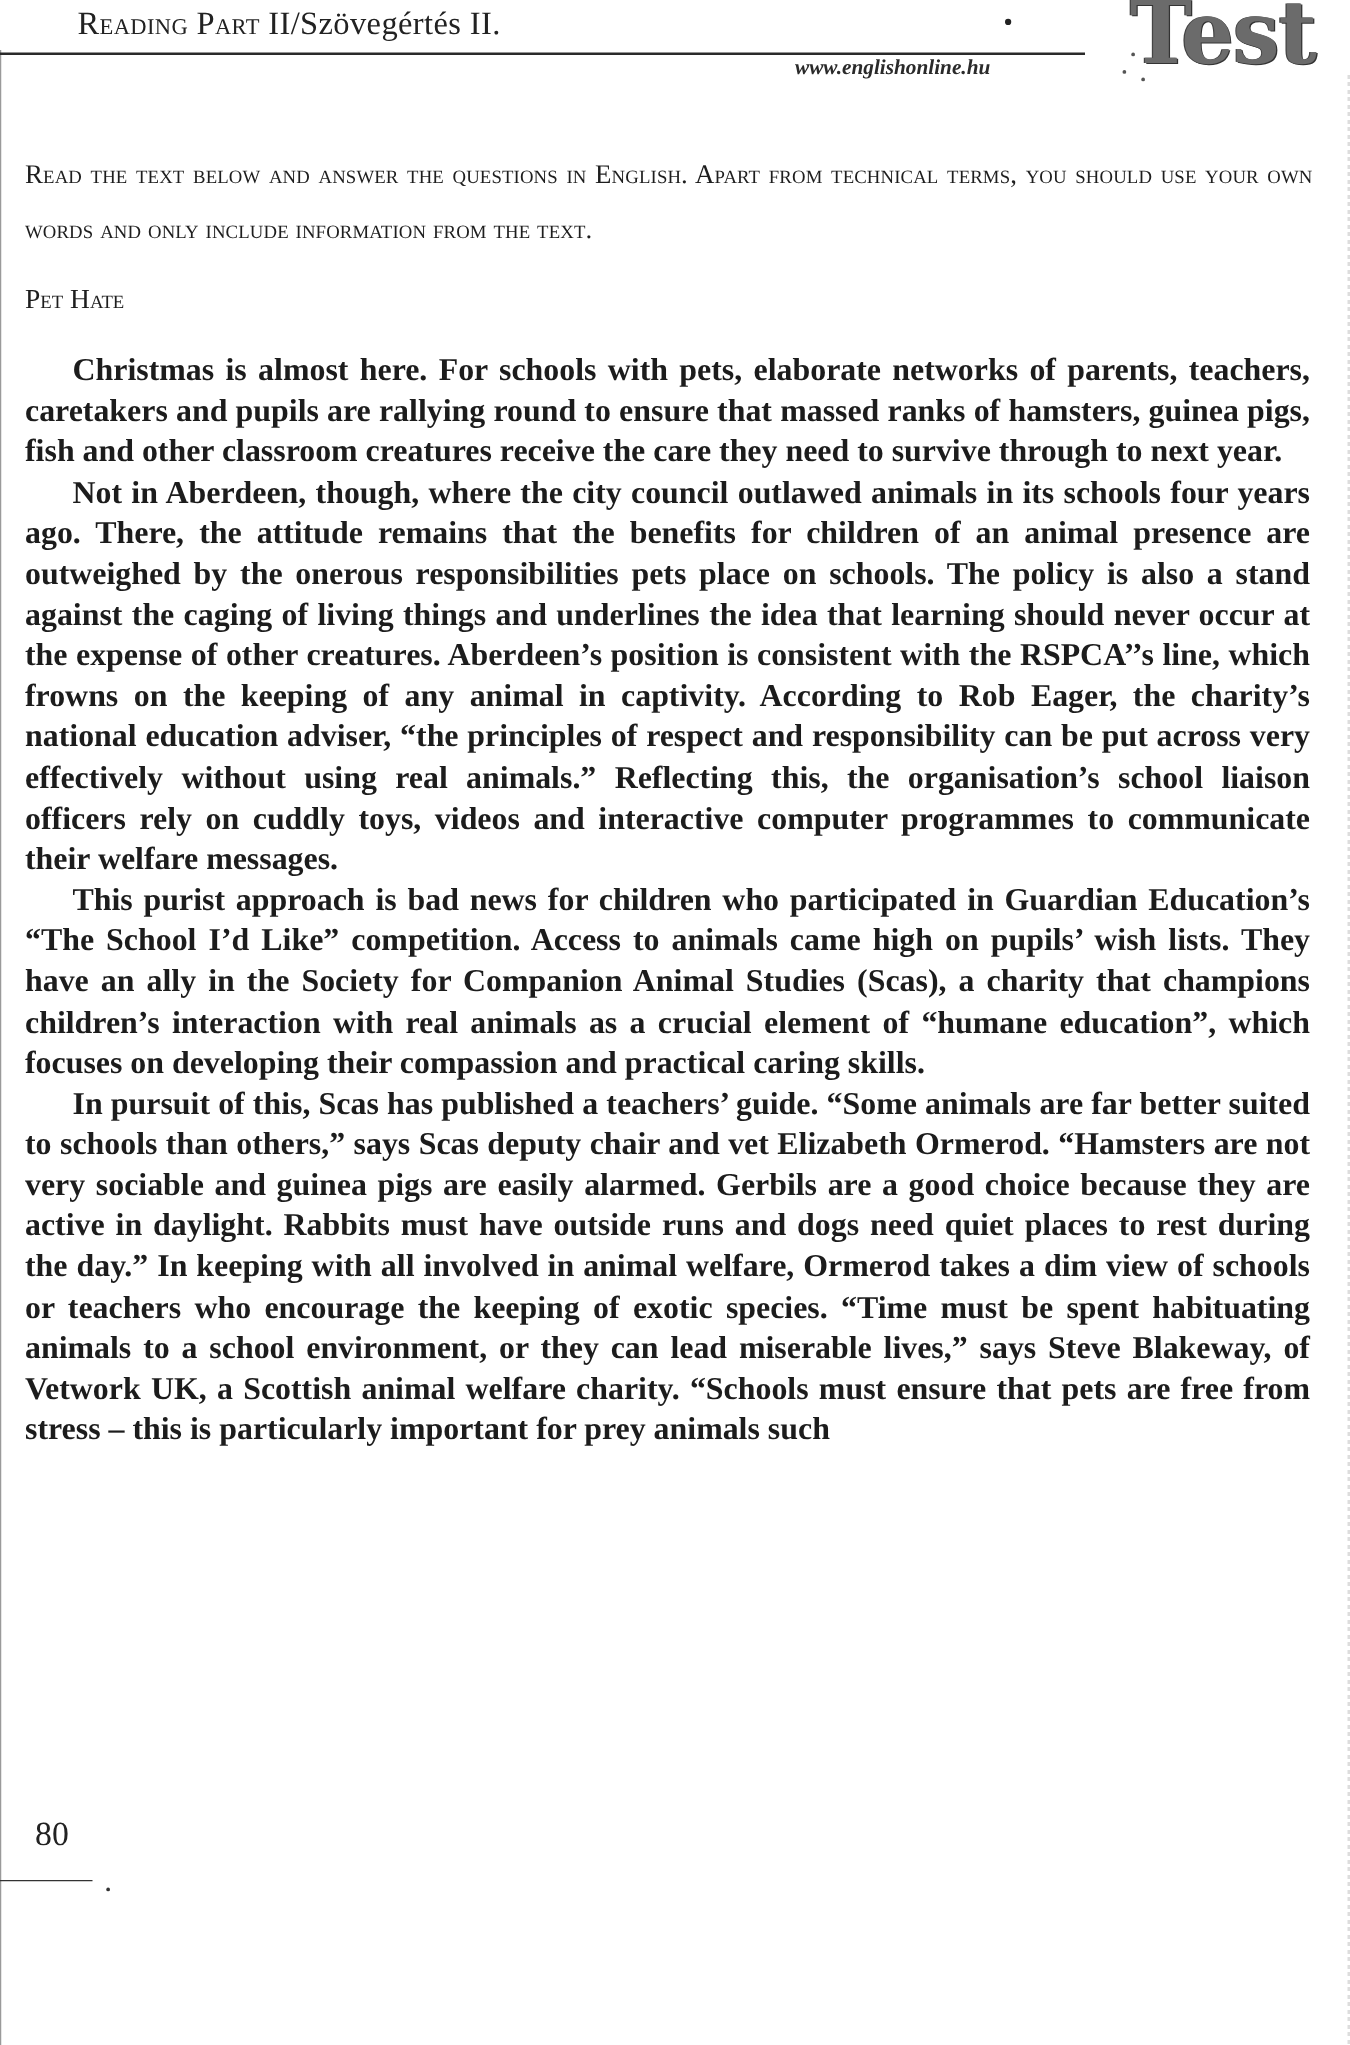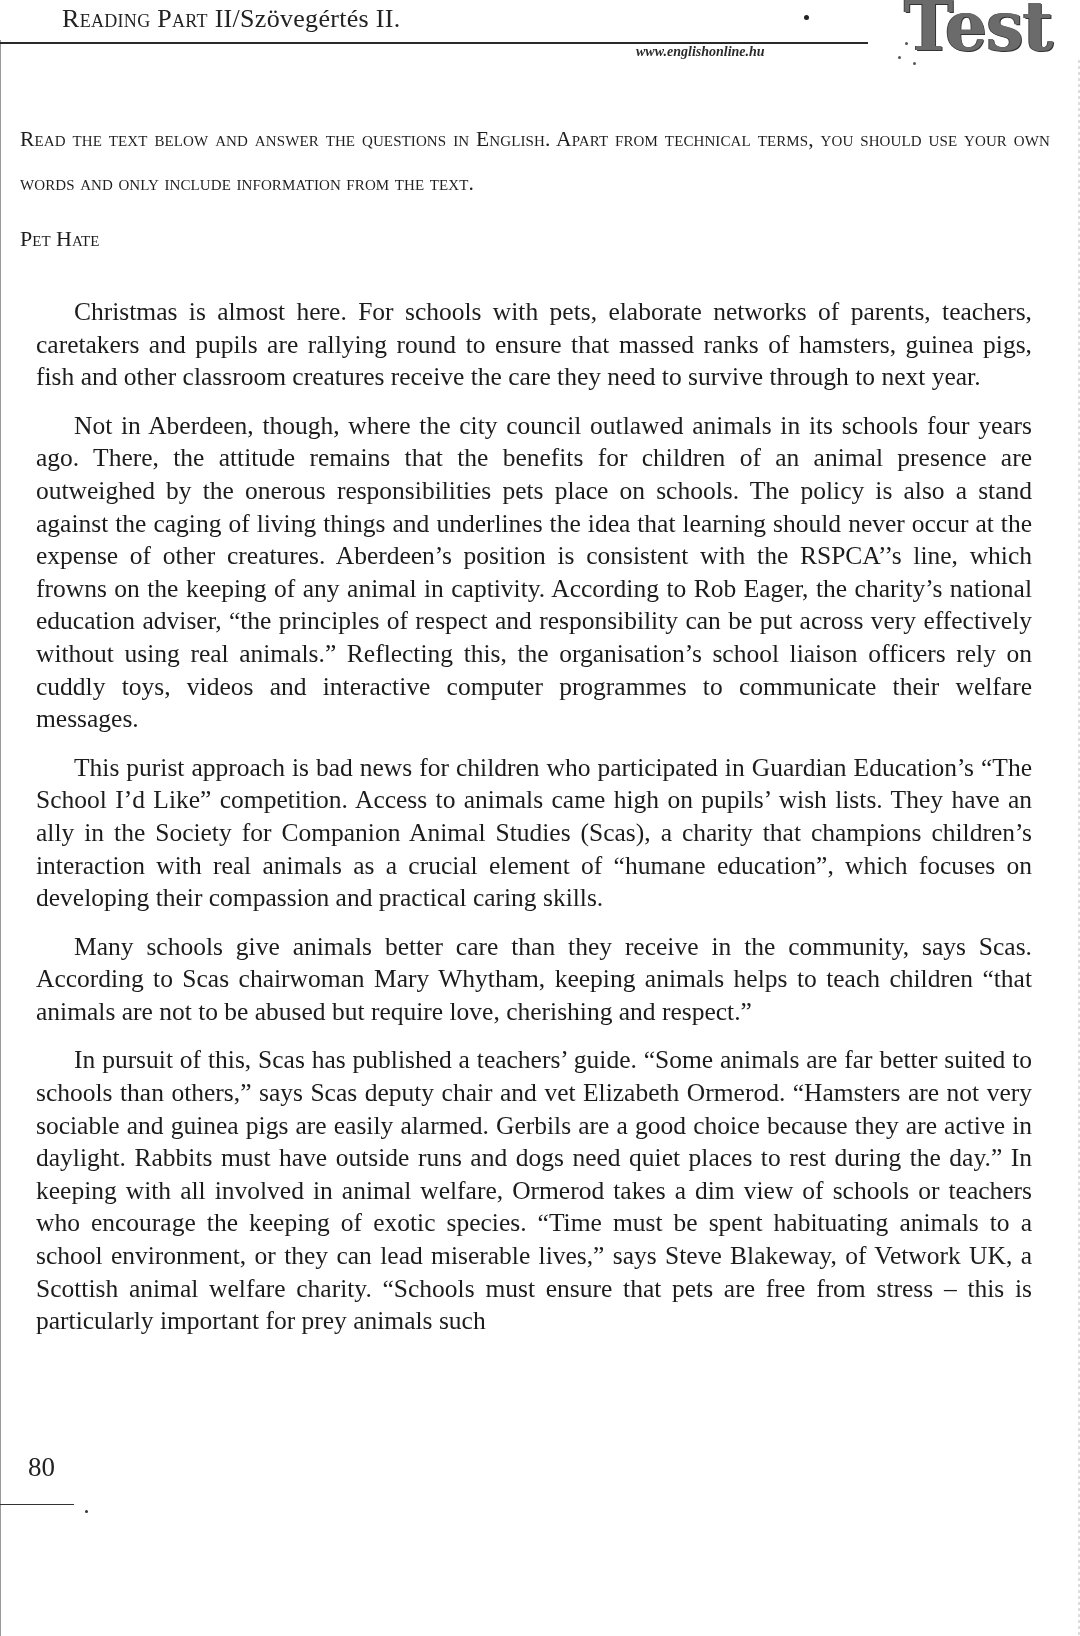--- a/index.html
+++ b/index.html
@@ -29,21 +29,21 @@
     .header-rule {
       position: absolute; left: 0; top: 42px; width: 868px; height: 2px;
       background: #2a2a2a;
     }
     .header-dot {
       position: absolute; left: 804px; top: 15px; width: 5px; height: 5px;
       border-radius: 50%; background: #222;
     }
     .site-url {
       position: absolute; left: 636px; top: 44px;
-      font-size: 14px; font-style: italic; font-weight: bold; color: #2a2a2a;
+      font-size: 17px; font-style: italic; font-weight: bold; color: #2a2a2a;
     }
     .logo {
       position: absolute; left: 904px; top: -16px;
       font-family: "DejaVu Serif", serif;
       font-size: 70px; font-weight: bold; letter-spacing: -1px;
       color: #6b6b6b;
       text-shadow: 1px 1px 0 #333, -1px 0 0 #444;
       transform: scaleX(0.95);
       transform-origin: left top;
     }
@@ -57,21 +57,21 @@
     .article-title {
       position: absolute; left: 20px; top: 226px;
       font-size: 22px; font-variant: small-caps; color: #1e1e1e;
     }
     .article-body {
       position: absolute; left: 20px; top: 280px; width: 1028px;
       font-size: 25.5px; line-height: 32.6px; color: #1c1c1c;
       text-align: justify;
     }
     .article-body p {
-      margin: 16px; text-indent: 38px;
+      margin: 0; text-indent: 38px; font-weight: bold;
     }
     .footer-rule {
       position: absolute; left: 0; top: 1504px; width: 74px; height: 1px; background: #333;
     }
     .footer-dot {
       position: absolute; left: 85px; top: 1510px; width: 3px; height: 3px; background: #333; border-radius: 50%;
     }
     .page-number {
       position: absolute; left: 28px; top: 1452px;
       font-size: 27px; color: #222;
@@ -97,19 +97,18 @@
 <span class="logo-speck" style="left:913px;top:62px;"></span>
 
 <div class="instructions">Read the text below and answer the questions in English. Apart from technical terms, you should use your own words and only include information from the text.</div>
 
 <div class="article-title">Pet Hate</div>
 
 <div class="article-body">
   <p>Christmas is almost here. For schools with pets, elaborate networks of parents, teachers, caretakers and pupils are rallying round to ensure that massed ranks of hamsters, guinea pigs, fish and other classroom creatures receive the care they need to survive through to next year.</p>
   <p>Not in Aberdeen, though, where the city council outlawed animals in its schools four years ago. There, the attitude remains that the benefits for children of an animal presence are outweighed by the onerous responsibilities pets place on schools. The policy is also a stand against the caging of living things and underlines the idea that learning should never occur at the expense of other creatures. Aberdeen’s position is consistent with the RSPCA’’s line, which frowns on the keeping of any animal in captivity. According to Rob Eager, the charity’s national education adviser, “the principles of respect and responsibility can be put across very effectively without using real animals.” Reflecting this, the organisation’s school liaison officers rely on cuddly toys, videos and interactive computer programmes to communicate their welfare messages.</p>
   <p>This purist approach is bad news for children who participated in Guardian Education’s “The School I’d Like” competition. Access to animals came high on pupils’ wish lists. They have an ally in the Society for Companion Animal Studies (Scas), a charity that champions children’s interaction with real animals as a crucial element of “humane education”, which focuses on developing their compassion and practical caring skills.</p>
-  <p>Many schools give animals better care than they receive in the community, says Scas. According to Scas chairwoman Mary Whytham, keeping animals helps to teach children “that animals are not to be abused but require love, cherishing and respect.”</p>
   <p>In pursuit of this, Scas has published a teachers’ guide. “Some animals are far better suited to schools than others,” says Scas deputy chair and vet Elizabeth Ormerod. “Hamsters are not very sociable and guinea pigs are easily alarmed. Gerbils are a good choice because they are active in daylight. Rabbits must have outside runs and dogs need quiet places to rest during the day.” In keeping with all involved in animal welfare, Ormerod takes a dim view of schools or teachers who encourage the keeping of exotic species. “Time must be spent habituating animals to a school environment, or they can lead miserable lives,” says Steve Blakeway, of Vetwork UK, a Scottish animal welfare charity. “Schools must ensure that pets are free from stress – this is particularly important for prey animals such</p>
 </div>
 
 <div class="footer-rule"></div>
 <div class="footer-dot"></div>
 <div class="page-number">80</div>
 
 </body></html>

